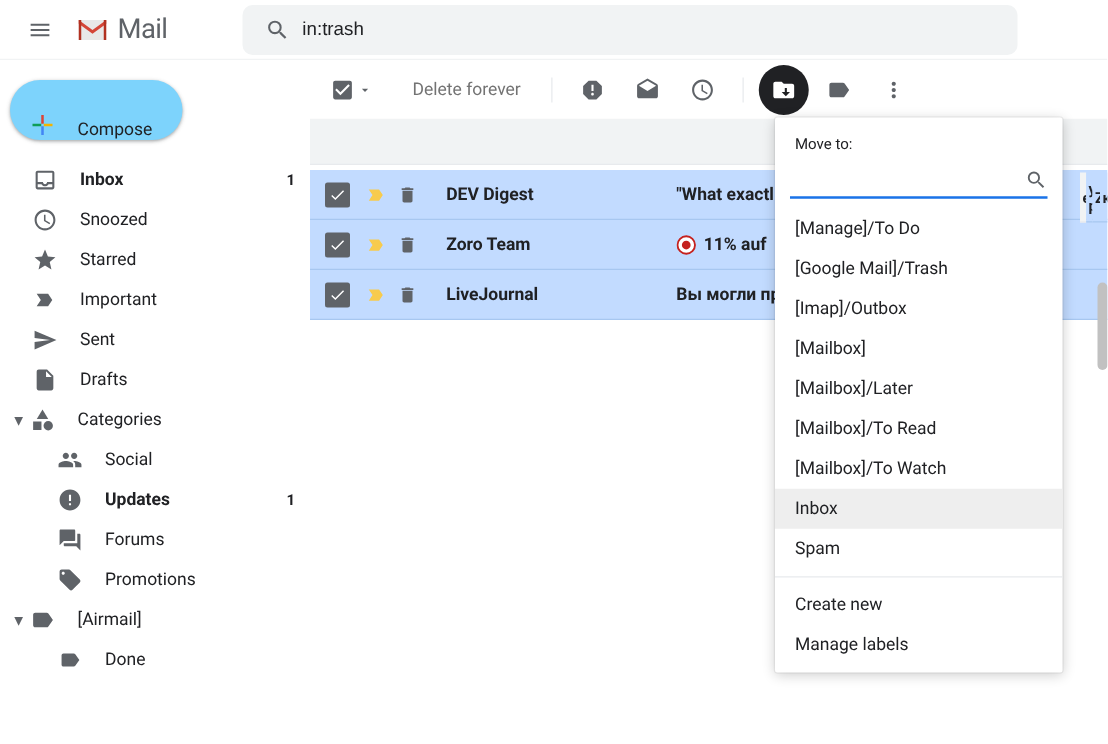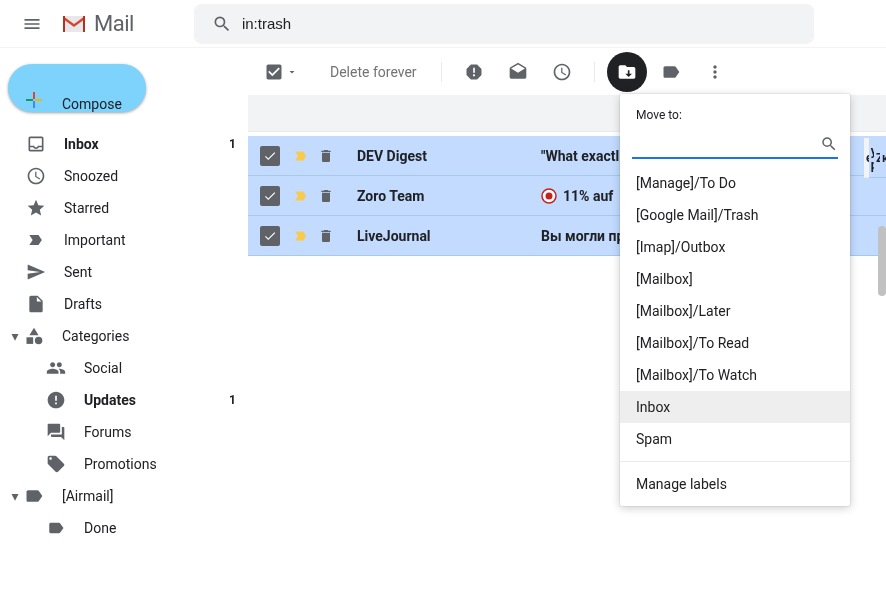--- a/index.html
+++ b/index.html
@@ -442,20 +442,21 @@
         <div class="moveto-item">[Manage]/To Do</div>
         <div class="moveto-item">[Google Mail]/Trash</div>
         <div class="moveto-item">[Imap]/Outbox</div>
         <div class="moveto-item">[Mailbox]</div>
         <div class="moveto-item">[Mailbox]/Later</div>
         <div class="moveto-item">[Mailbox]/To Read</div>
         <div class="moveto-item">[Mailbox]/To Watch</div>
         <div class="moveto-item hover">Inbox</div>
         <div class="moveto-item">Spam</div>
         <div class="moveto-div"></div>
+        <div class="moveto-item">Create new</div>
         <div class="moveto-item">Manage labels</div>
       </div>
     </div>
 
     <div class="right-strip">
       <div class="strip-row" style="background:#f1f3f4; border-bottom:1px solid #e8eaed;">en</div>
       <div class="strip-row">y p</div>
       <div class="strip-row">Zor</div>
       <div class="strip-row">кот</div>
     </div>

